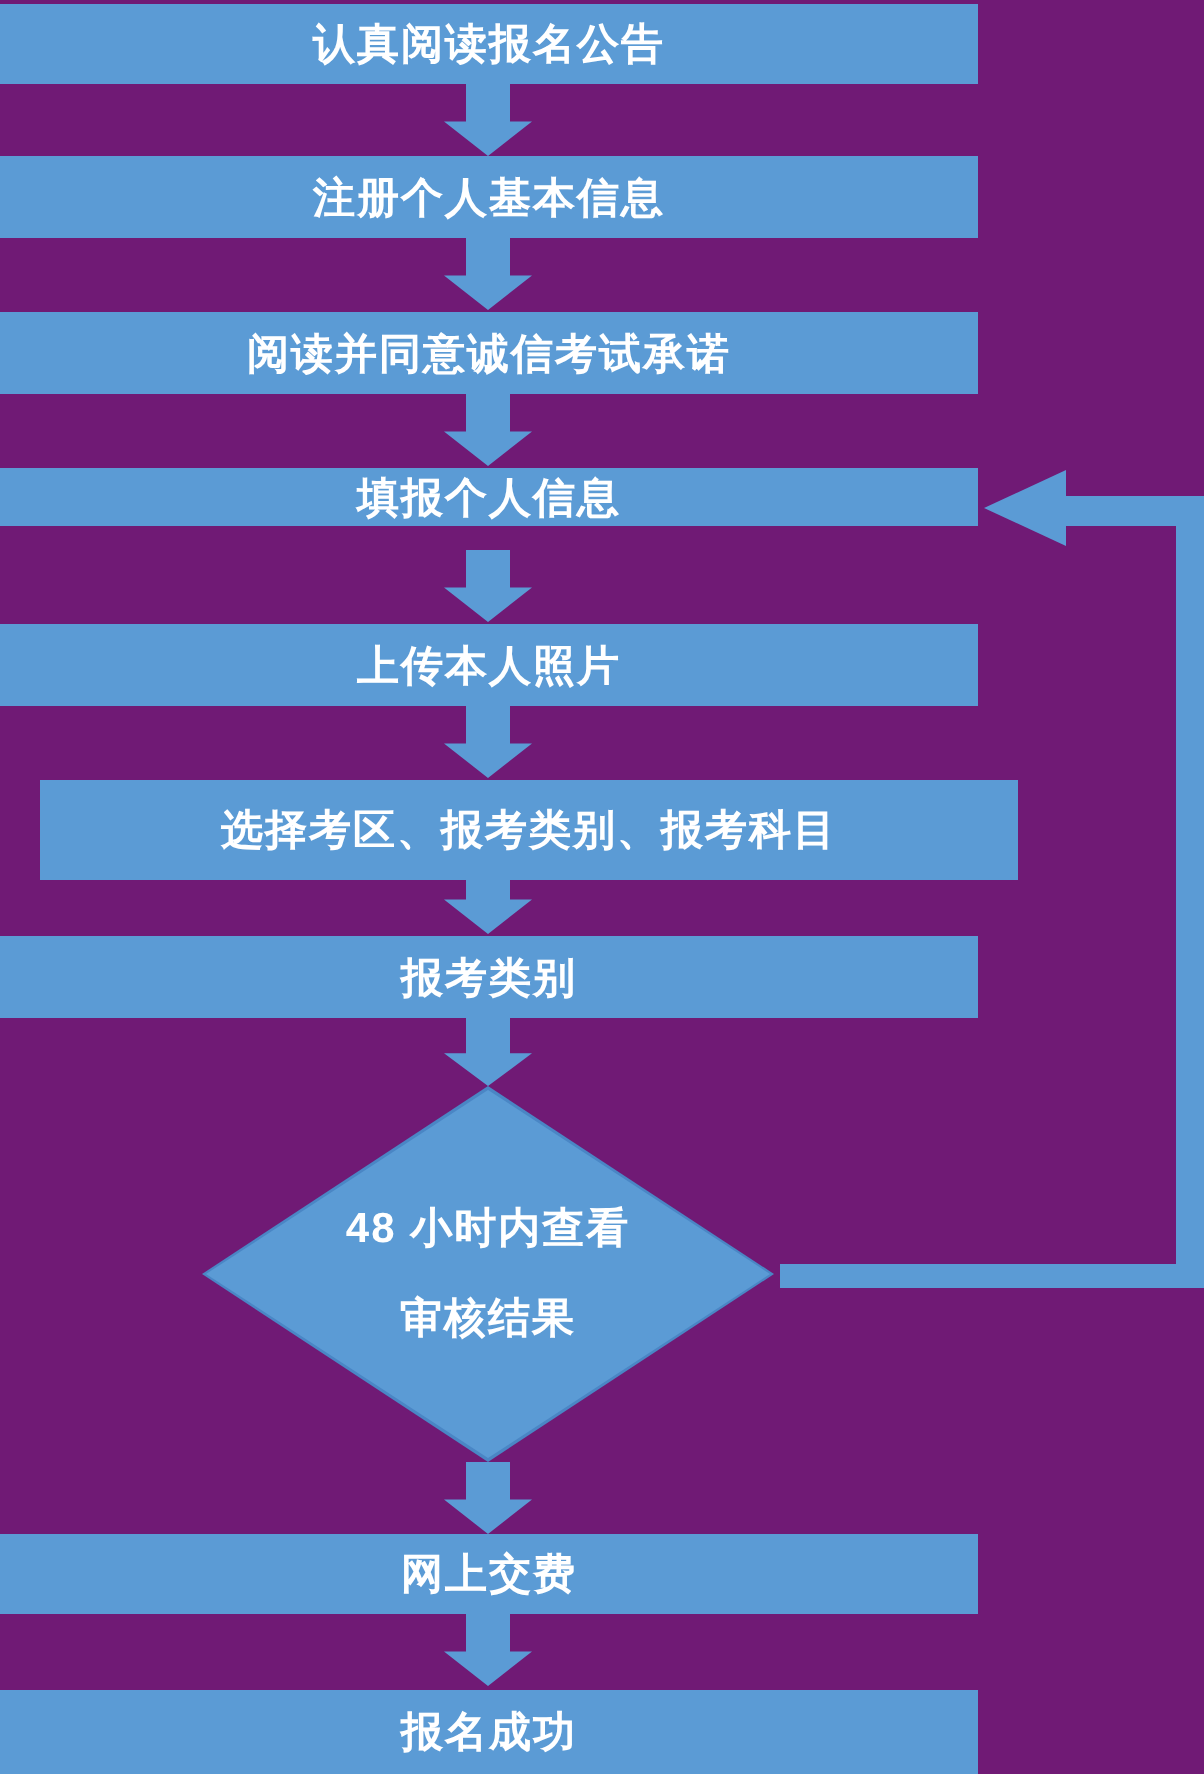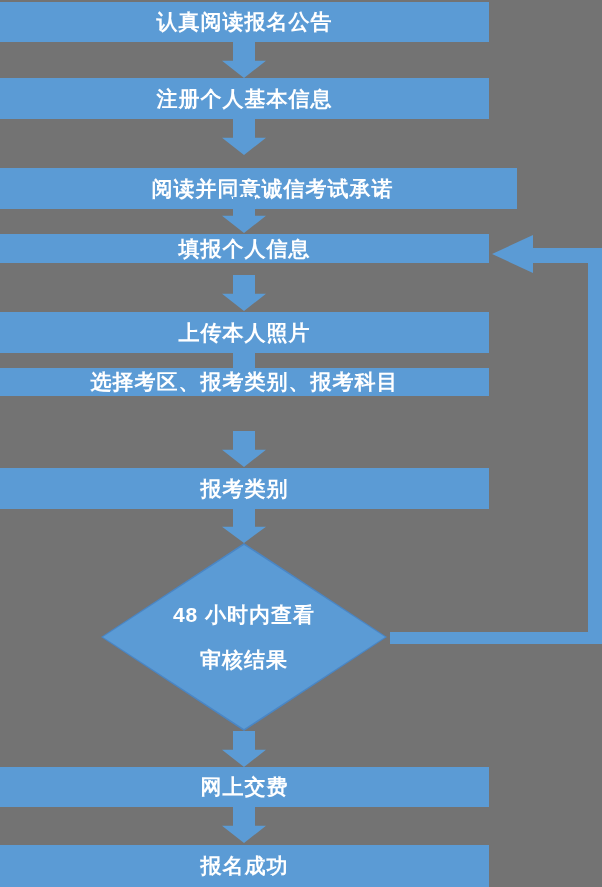--- a/index.html
+++ b/index.html
@@ -4,45 +4,45 @@
 <style>
   html, body {
     margin: 0;
     padding: 0;
     background: #000;
   }
   .stage {
     position: relative;
     width: 602px;
     height: 887px;
-    background: #737373;
+    background: #701a75;
     overflow: hidden;
     font-family: "Liberation Sans", sans-serif;
   }
   
   .box {
     position: absolute;
     left: 0;
     width: 489px;
     background: #5b9bd5;
     color: #ffffff;
     font-size: 21px;
     font-weight: bold;
     letter-spacing: 1px;
     display: flex;
     align-items: center;
     justify-content: center;
     text-align: center;
   }
   .b1 { top: 2px;   height: 40px; }
   .b2 { top: 78px;  height: 41px; }
-  .b3 { top: 168px; height: 41px; padding-left: 28px; }
+  .b3 { top: 156px; height: 41px; }
   .b4 { top: 234px; height: 29px; }
   .b5 { top: 312px; height: 41px; }
-  .b6 { top: 368px; height: 28px; }
+  .b6 { top: 390px; height: 50px; margin-left: 20px; }
   .b7 { top: 468px; height: 41px; }
   .b8 { top: 767px; height: 40px; }
   .b9 { top: 845px; height: 42px; text-align: right; }
 
   
   .down-arrow {
     position: absolute;
     left: 222px;
     width: 44px;
     height: 36px;

